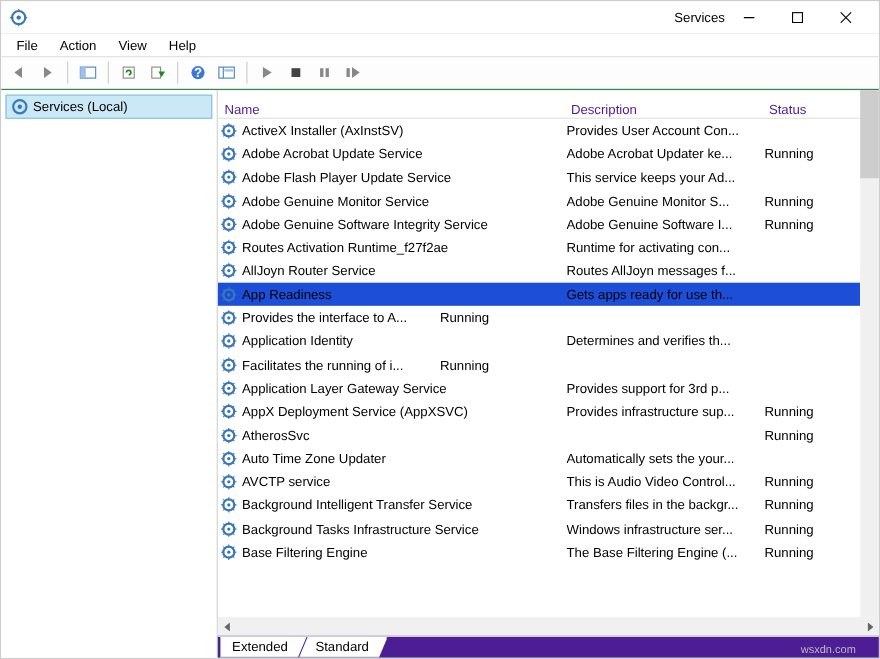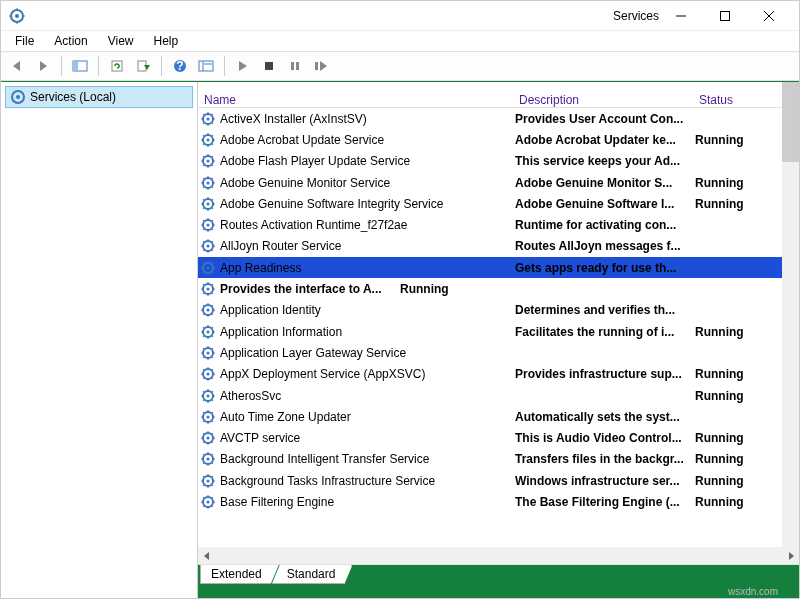--- a/index.html
+++ b/index.html
@@ -22,28 +22,28 @@
 .header-row { display: flex; height: 26px; align-items: flex-end; border-bottom: 1px solid #e0e0e0; color: #4c1d95; background: #fff; }
 .header-row div { padding: 0 6px; border-right: 1px solid transparent; }
 .col-name { width: 315px; }
 .col-desc { width: 180px; }
 .col-status { width: 70px; }
 .rows { overflow-y: hidden; }
 .row { display: flex; height: 21.3px; align-items: center; padding-left: 2px; }
 .row.sel { background: #1d4ed8; }
 .row .svc-icon { margin-right: 4px; flex-shrink: 0; }
 .row .name { width: 295px; white-space: nowrap; overflow: hidden; text-overflow: ellipsis; }
-.row .desc { width: 180px; white-space: nowrap; overflow: hidden; text-overflow: ellipsis; font-weight: bold; }
-.row .status { width: 60px; white-space: nowrap; font-weight: bold; }
+.row .desc { width: 180px; white-space: nowrap; overflow: hidden; text-overflow: ellipsis; }
+.row .status { width: 60px; white-space: nowrap; }
 .vscroll { width: 17px; background: #f0f0f0; position: relative; }
 .vscroll .thumb { position: absolute; top: 0; left: 0; right: 0; height: 80px; background: #cdcdcd; }
 .hscroll { height: 17px; background: #f0f0f0; display: flex; align-items: center; }
 .hscroll .arrow { width: 17px; height: 17px; display:flex; align-items:center; justify-content:center; }
 .hscroll .track { flex: 1; }
-.tabs { height: 34px; display: flex; align-items: flex-start; padding-left: 2px; background: #15803d; border-top: 1px solid #e0e0e0; text-align: center; }
+.tabs { height: 20px; display: flex; align-items: flex-start; padding-left: 2px; background: #4c1d95; border-top: 1px solid #e0e0e0; text-align: center; }
 .tab { padding: 2px 10px; border: 1px solid #b0b0b0; border-top: none; margin-right: -1px; background: #fff; position: relative; }
 .tab:first-child { clip-path: polygon(0 0, 100% 0, calc(100% - 8px) 100%, 0 100%); padding-right: 16px; }
 .tab:nth-child(2) { clip-path: polygon(8px 0, 100% 0, calc(100% - 8px) 100%, 0 100%); padding-left: 14px; padding-right: 16px; margin-left: -6px; }
 .watermark { position: absolute; bottom: 2px; right: 22px; font-size: 10px; color: #bbb; }
 svg { display: block; }
 </style>
 </head>
 <body>
 
 <div class="titlebar">
@@ -372,40 +372,40 @@
                   <line x1="8" y1="1" x2="8" y2="4" stroke="#3a78b8"></line>
                   <line x1="8" y1="12" x2="8" y2="15" stroke="#3a78b8"></line>
                   <line x1="1" y1="8" x2="4" y2="8" stroke="#3a78b8"></line>
                   <line x1="12" y1="8" x2="15" y2="8" stroke="#3a78b8"></line>
                   <line x1="3" y1="3" x2="5" y2="5" stroke="#3a78b8"></line>
                   <line x1="11" y1="11" x2="13" y2="13" stroke="#3a78b8"></line>
                   <line x1="13" y1="3" x2="11" y2="5" stroke="#3a78b8"></line>
                   <line x1="5" y1="11" x2="3" y2="13" stroke="#3a78b8"></line>
                 </svg>
               </span>
-              <span class="name">Application Information</span>
               <span class="desc">Facilitates the running of i...</span>
               <span class="status">Running</span>
             </div>
             <div class="row">
               <span class="svc-icon">
                 <svg width="16" height="16">
                   <circle cx="8" cy="8" r="5" fill="none" stroke="#3a78b8" stroke-width="2"></circle>
                   <circle cx="8" cy="8" r="1.5" fill="#3a78b8"></circle>
                   <line x1="8" y1="1" x2="8" y2="4" stroke="#3a78b8"></line>
                   <line x1="8" y1="12" x2="8" y2="15" stroke="#3a78b8"></line>
                   <line x1="1" y1="8" x2="4" y2="8" stroke="#3a78b8"></line>
                   <line x1="12" y1="8" x2="15" y2="8" stroke="#3a78b8"></line>
                   <line x1="3" y1="3" x2="5" y2="5" stroke="#3a78b8"></line>
                   <line x1="11" y1="11" x2="13" y2="13" stroke="#3a78b8"></line>
                   <line x1="13" y1="3" x2="11" y2="5" stroke="#3a78b8"></line>
                   <line x1="5" y1="11" x2="3" y2="13" stroke="#3a78b8"></line>
                 </svg>
               </span>
               <span class="name">Application Layer Gateway Service</span>
+              <span class="desc">Provides support for 3rd p...</span>
               <span class="status"></span>
             </div>
             <div class="row">
               <span class="svc-icon">
                 <svg width="16" height="16">
                   <circle cx="8" cy="8" r="5" fill="none" stroke="#3a78b8" stroke-width="2"></circle>
                   <circle cx="8" cy="8" r="1.5" fill="#3a78b8"></circle>
                   <line x1="8" y1="1" x2="8" y2="4" stroke="#3a78b8"></line>
                   <line x1="8" y1="12" x2="8" y2="15" stroke="#3a78b8"></line>
                   <line x1="1" y1="8" x2="4" y2="8" stroke="#3a78b8"></line>
@@ -448,21 +448,21 @@
                   <line x1="8" y1="12" x2="8" y2="15" stroke="#3a78b8"></line>
                   <line x1="1" y1="8" x2="4" y2="8" stroke="#3a78b8"></line>
                   <line x1="12" y1="8" x2="15" y2="8" stroke="#3a78b8"></line>
                   <line x1="3" y1="3" x2="5" y2="5" stroke="#3a78b8"></line>
                   <line x1="11" y1="11" x2="13" y2="13" stroke="#3a78b8"></line>
                   <line x1="13" y1="3" x2="11" y2="5" stroke="#3a78b8"></line>
                   <line x1="5" y1="11" x2="3" y2="13" stroke="#3a78b8"></line>
                 </svg>
               </span>
               <span class="name">Auto Time Zone Updater</span>
-              <span class="desc">Automatically sets the syst...</span>
+              <span class="desc">Automatically sets the your...</span>
               <span class="status"></span>
             </div>
             <div class="row">
               <span class="svc-icon">
                 <svg width="16" height="16">
                   <circle cx="8" cy="8" r="5" fill="none" stroke="#3a78b8" stroke-width="2"></circle>
                   <circle cx="8" cy="8" r="1.5" fill="#3a78b8"></circle>
                   <line x1="8" y1="1" x2="8" y2="4" stroke="#3a78b8"></line>
                   <line x1="8" y1="12" x2="8" y2="15" stroke="#3a78b8"></line>
                   <line x1="1" y1="8" x2="4" y2="8" stroke="#3a78b8"></line>

